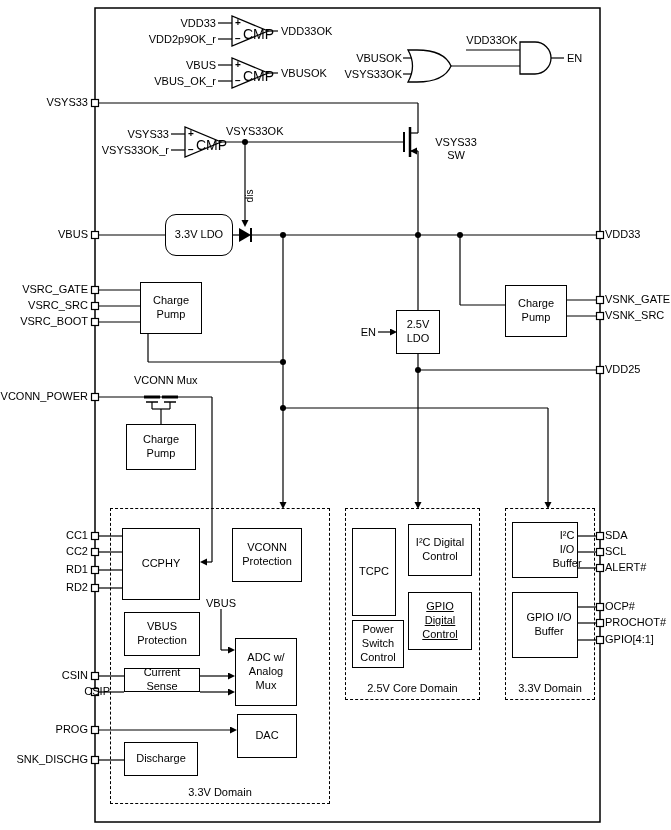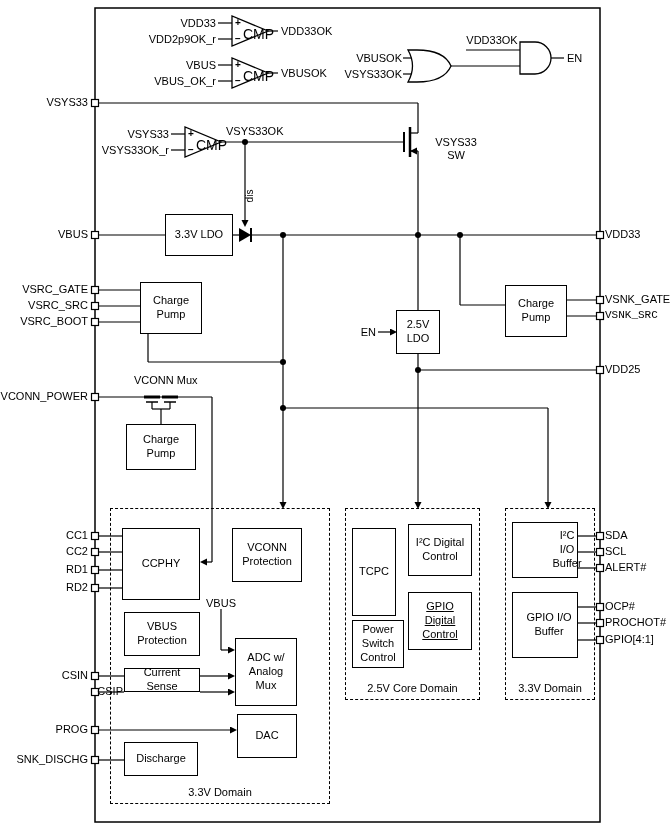--- a/index.html
+++ b/index.html
@@ -199,21 +199,21 @@
   <div class="lbl r" style="right:502px; top:128px;">VSYS33</div>
   <div class="lbl r" style="right:502px; top:144px;">VSYS33OK_r</div>
   <div class="sign" style="left:188px; top:129px;">+</div>
   <div class="sign" style="left:188px; top:145px;">−</div>
   <div class="cmp" style="left:196px; top:138px;">CMP</div>
   <div class="lbl" style="left:226px; top:125px;">VSYS33OK</div>
 
   <div class="lbl c" style="left:430px; width:52px; top:136px;">VSYS33
 SW</div>
 
-  <div class="block" style="left:165px; top:214px; width:68px; height:42px;">
+  <div class="block" style="left:165px; top:214px; width:68px; height:42px;border-radius:11px;">
     <span>3.3V LDO</span></div>
   <div class="block" style="left:140px; top:282px; width:62px; height:52px;">
     <span>Charge
 Pump</span></div>
   <div class="block" style="left:396px; top:310px; width:44px; height:44px;">
     <span>2.5V
 LDO</span></div>
   <div class="lbl r" style="right:295px; top:326px;">EN</div>
   <div class="block" style="left:505px; top:285px; width:62px; height:52px;">
     <span>Charge
@@ -276,27 +276,27 @@
   <div class="lbl r" style="right:583px; top:228px;">VBUS</div>
   <div class="lbl r" style="right:583px; top:283px;">VSRC_GATE</div>
   <div class="lbl r" style="right:583px; top:299px;">VSRC_SRC</div>
   <div class="lbl r" style="right:583px; top:315px;">VSRC_BOOT</div>
   <div class="lbl r" style="right:583px; top:390px;">VCONN_POWER</div>
   <div class="lbl r" style="right:583px; top:529px;">CC1</div>
   <div class="lbl r" style="right:583px; top:545px;">CC2</div>
   <div class="lbl r" style="right:583px; top:563px;">RD1</div>
   <div class="lbl r" style="right:583px; top:581px;">RD2</div>
   <div class="lbl r" style="right:583px; top:669px;">CSIN</div>
-  <div class="lbl r" style="right:548px; top:685px;">CSIP</div>
+  <div class="lbl r" style="right:561px; top:685px;">CSIP</div>
   <div class="lbl r" style="right:583px; top:723px;">PROG</div>
   <div class="lbl r" style="right:583px; top:753px;">SNK_DISCHG</div>
 
   <div class="lbl" style="left:605px; top:228px;">VDD33</div>
   <div class="lbl" style="left:605px; top:293px;">VSNK_GATE</div>
-  <div class="lbl" style="left:605px; top:309px;font-family:Liberation Mono, monospace;">VSNK_SRC</div>
+  <div class="lbl" style="left:605px; top:309px;">VSNK_SRC</div>
   <div class="lbl" style="left:605px; top:363px;">VDD25</div>
   <div class="lbl" style="left:605px; top:529px;">SDA</div>
   <div class="lbl" style="left:605px; top:545px;">SCL</div>
   <div class="lbl" style="left:605px; top:561px;">ALERT#</div>
   <div class="lbl" style="left:605px; top:600px;">OCP#</div>
   <div class="lbl" style="left:605px; top:616px;">PROCHOT#</div>
   <div class="lbl" style="left:605px; top:633px;">GPIO[4:1]</div>
 
 </div>
 

